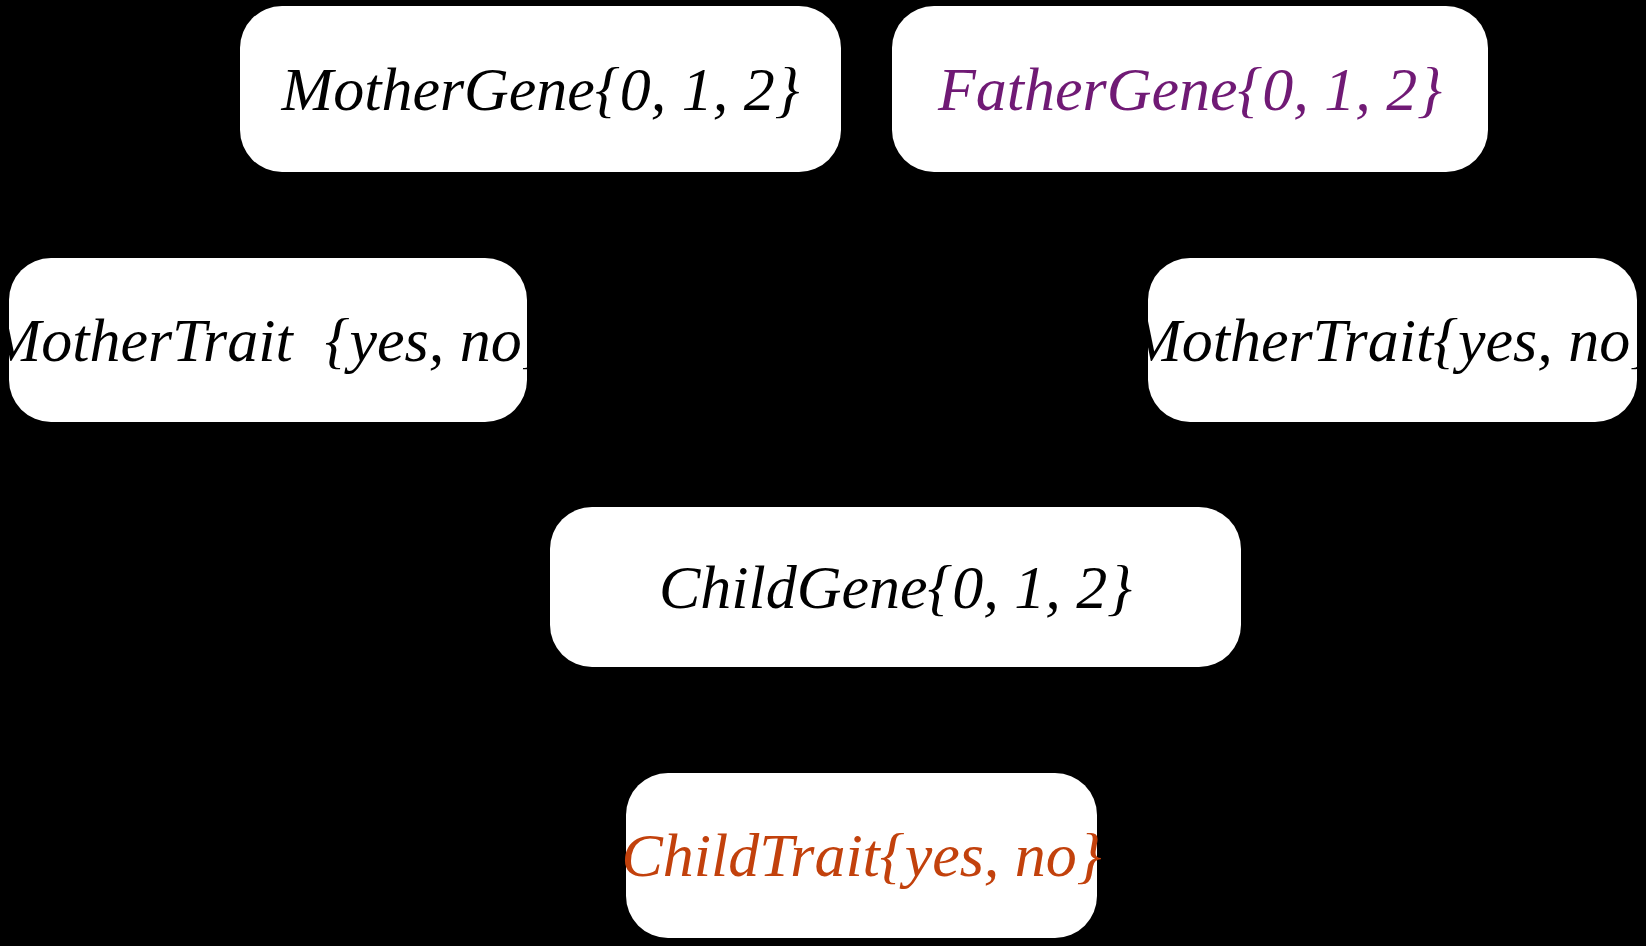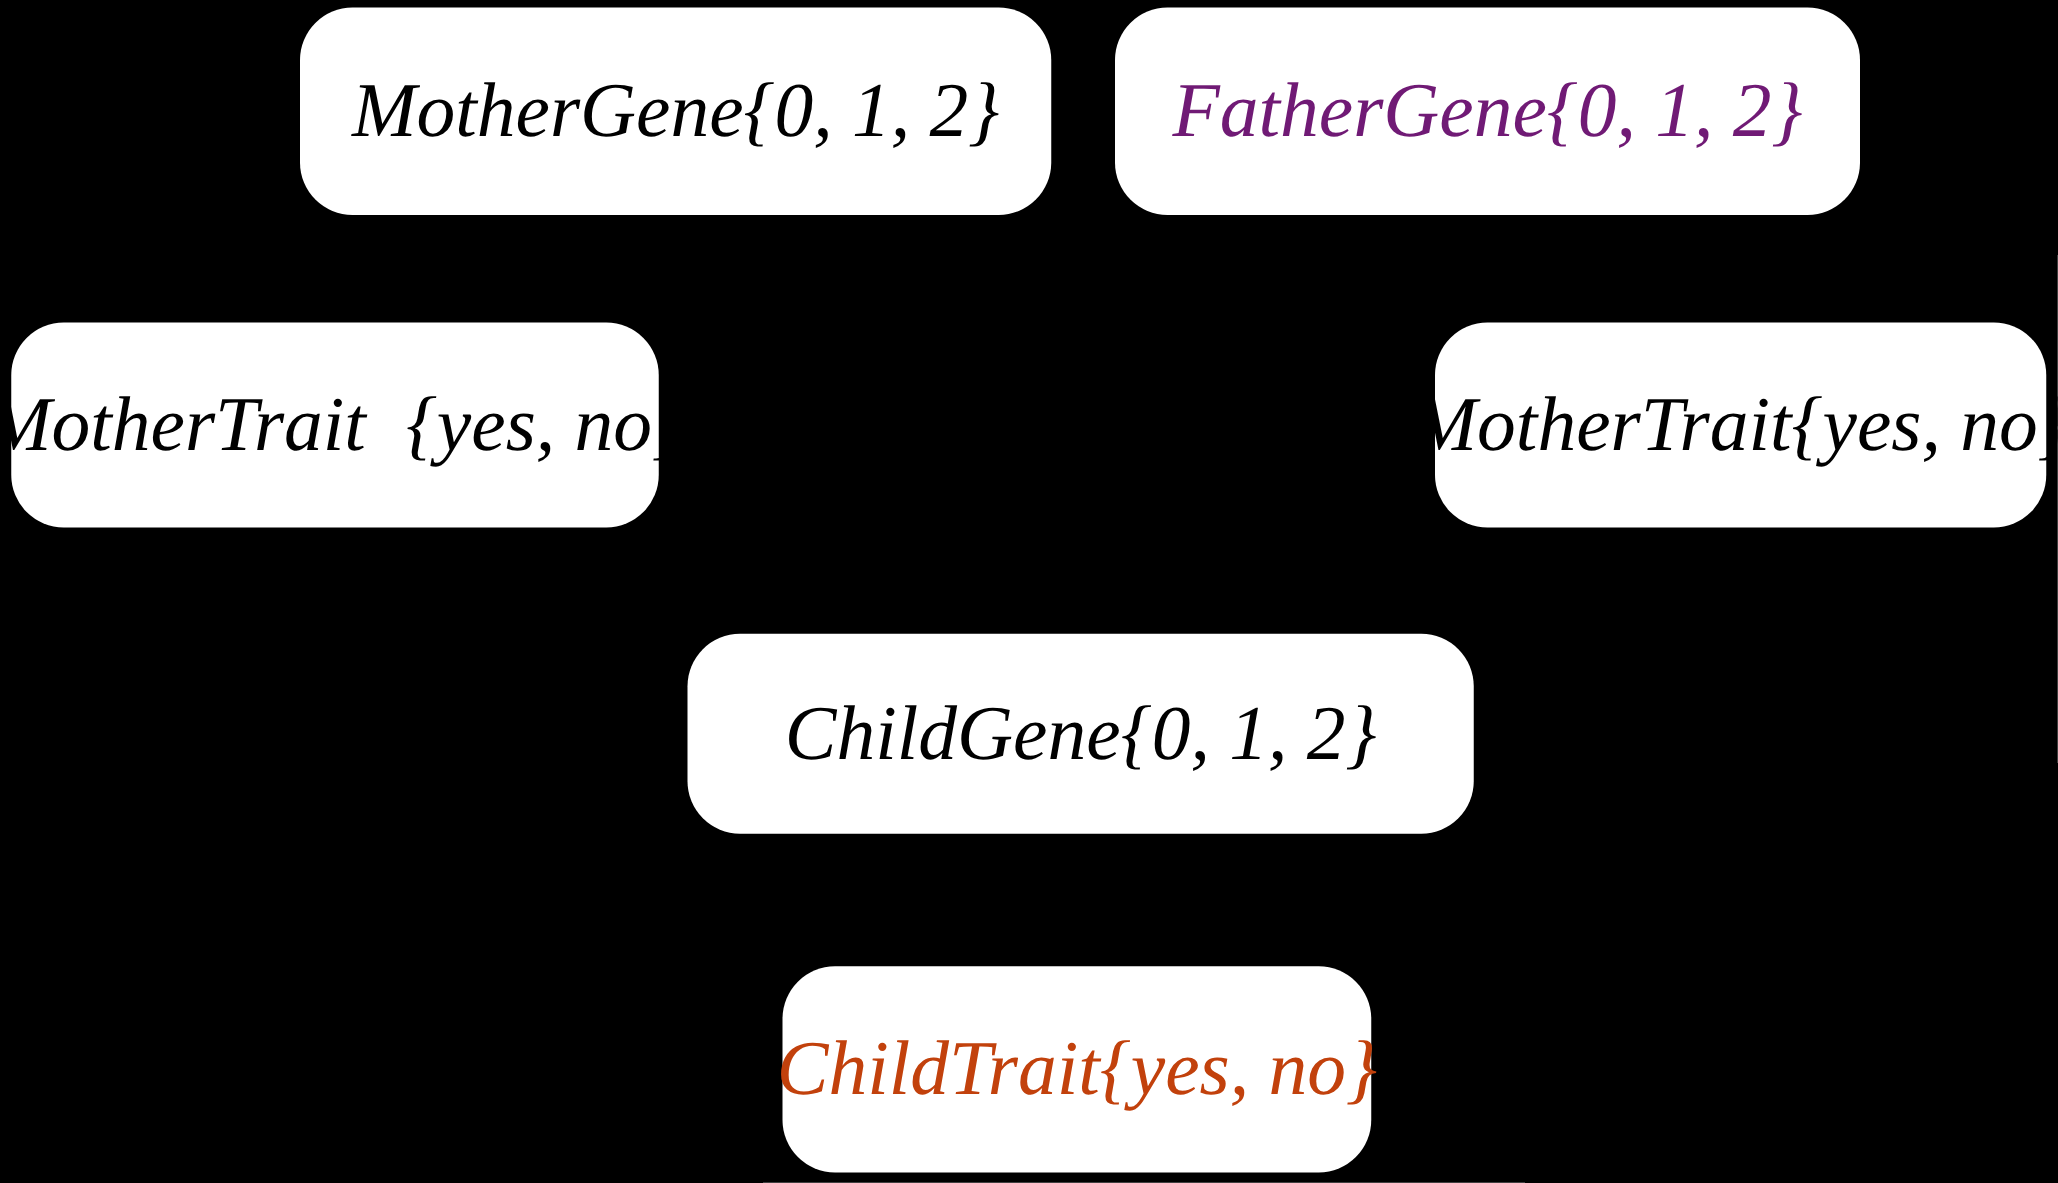--- a/index.html
+++ b/index.html
@@ -24,21 +24,21 @@
     align-items: center;
     justify-content: center;
     font-size: 62px;
     line-height: 1.26;
     box-sizing: border-box;
   }
   .node-mother-gene  { left: 240px;  top: 6px;   width: 601px; height: 166px; }
   .node-father-gene  { left: 892px;  top: 6px;   width: 596px; height: 166px; }
   .node-mother-trait { left: 9px;    top: 258px; width: 518px; height: 164px; }
   .node-father-trait { left: 1148px; top: 258px; width: 489px; height: 164px; }
-  .node-child-gene   { left: 550px;  top: 507px; width: 629px; height: 160px; }
+  .node-child-gene   { left: 550px;  top: 507px; width: 691px; height: 160px; }
   .node-child-trait  { left: 626px;  top: 773px; width: 471px; height: 165px; }
   .node-title, .node-domain {
     display: block;
     white-space: nowrap;
   }
 </style>
 </head>
 <body>
 
 <div class="canvas" style="background: rgb(0, 0, 0);">

